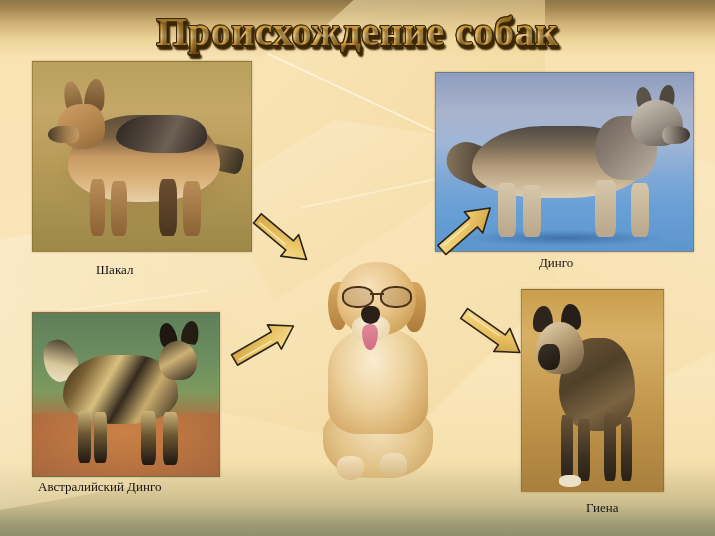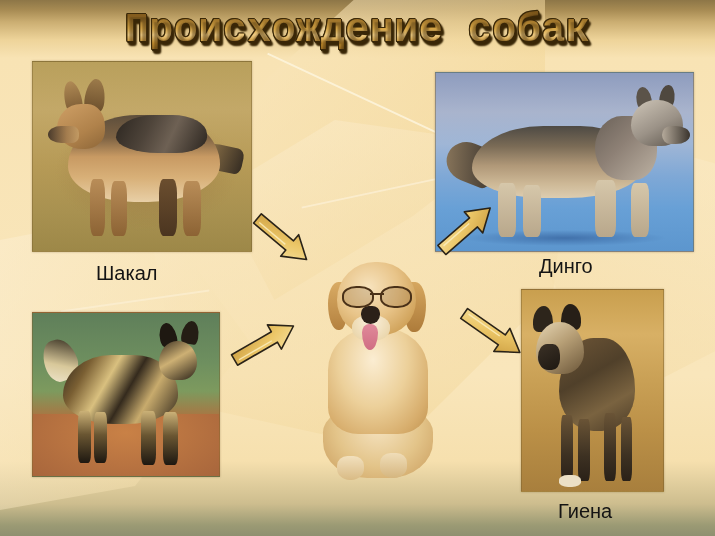--- a/index.html
+++ b/index.html
@@ -46,37 +46,37 @@
     left:540px;top:120px;width:200px;height:280px;
     background:linear-gradient(200deg,#fdf0d4 0%,#f2d89e 85%);
     clip-path:polygon(10% 0%, 100% 18%, 100% 78%, 40% 100%, 0% 50%);
     opacity:.4;
   }
   .vein{position:absolute;background:#fdf4dd;opacity:.85;pointer-events:none;}
 
   
   .title{
     position:absolute;left:0;top:8px;width:715px;text-align:center;
-    font-family:Liberation Mono, monospace;
+    font-family:Liberation Serif, serif;
     font-weight:bold;font-size:40px;letter-spacing:.5px;
     color:#c08a2e;
     background:linear-gradient(to bottom,#6b4a14 0%,#8a6120 18%,#d9a847 46%,#f0cd84 60%,#c8912f 78%,#7a5518 100%);
     -webkit-background-clip:text;background-clip:text;
     -webkit-text-fill-color:transparent;
     text-shadow:2px 3px 2px rgba(60,40,10,.45);
     filter:drop-shadow(1px 1px 0 #3a2808) drop-shadow(-1px 0 0 #3a2808) drop-shadow(0 -1px 0 #3a2808) drop-shadow(0 1px 0 #3a2808);
     white-space:nowrap;
   }
 
   
   .photo{position:absolute;overflow:hidden;border:1px solid rgba(120,95,45,.45);
          box-shadow:0 0 2px rgba(90,70,30,.35);}
   .caption{
-    position:absolute;font-family:Liberation Sans, sans-serif;
-    font-size:20px;color:#141414;white-space:nowrap;
+    position:absolute;font-family:Liberation Serif, serif;
+    font-size:13px;color:#141414;white-space:nowrap;
   }
 
   
   #photo-jackal{left:32px;top:61px;width:218px;height:189px;
     background:
       radial-gradient(ellipse 60% 45% at 52% 58%, rgba(150,110,60,.55), rgba(150,110,60,0) 70%),
       linear-gradient(to bottom,#b9a05c 0%,#c3a868 25%,#b69a56 55%,#a89150 80%,#9d8848 100%);
   }
   #photo-jackal .body{
     position:absolute;left:16%;top:28%;width:70%;height:46%;
@@ -223,21 +223,21 @@
   #photo-center-dog .pawR{position:absolute;left:52%;top:87%;width:22%;height:11%;
     background:linear-gradient(to bottom,#f0ddb8,#d5b67f);border-radius:40% 40% 48% 48%;}
 
   
   .arrow{position:absolute;pointer-events:none;}
 
   
   #caption-jackal{left:96px;top:262px;}
   #caption-wolf{left:539px;top:255px;}
   #caption-dingo{left:38px;top:479px;}
-  #caption-hyena{left:558px;top:500px;}
+  #caption-hyena{left:586px;top:500px;}
 </style>
 </head>
 <body>
 
 <div class="slide">
 
   <div class="leaf leaf-a"></div>
   <div class="leaf leaf-b"></div>
   <div class="leaf leaf-c"></div>
   <div class="leaf leaf-d"></div>
@@ -283,20 +283,21 @@
     <div class="tail"></div>
     <div class="body"></div>
     <div class="leg l1"></div>
     <div class="leg l2"></div>
     <div class="leg l3"></div>
     <div class="leg l4"></div>
     <div class="ear1"></div>
     <div class="ear2"></div>
     <div class="head"></div>
   </div>
+  <div class="caption" id="caption-dingo">Австралийский Динго</div>
 
   <div class="photo" id="photo-hyena">
     <div class="body"></div>
     <div class="leg l1"></div>
     <div class="leg l2"></div>
     <div class="leg l3"></div>
     <div class="leg l4"></div>
     <div class="ear1"></div>
     <div class="ear2"></div>
     <div class="head"></div>

